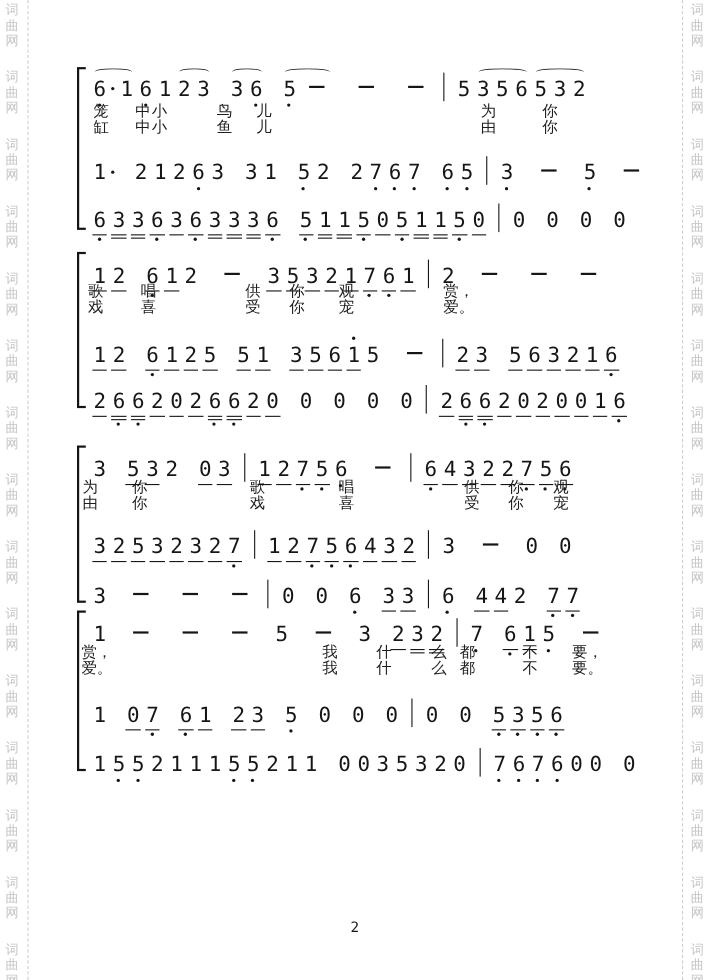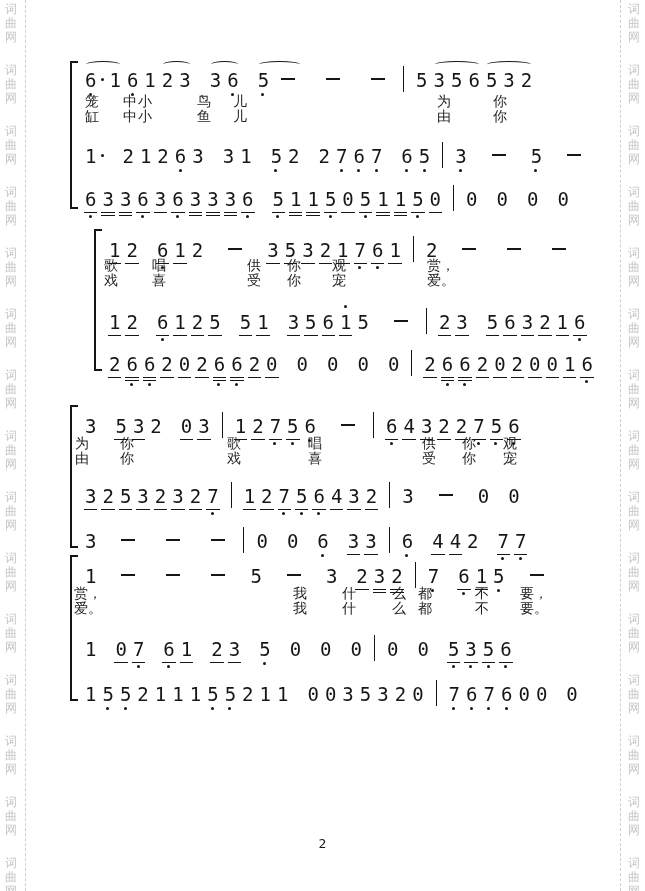--- a/index.html
+++ b/index.html
@@ -218,21 +218,21 @@
         <span class="syl" style="left: 51px;">中</span>
         <span class="syl" style="left: 66px;">小</span>
         <span class="syl" style="left: 125px;">鱼</span>
         <span class="syl" style="left: 161px;">儿</span>
         <span class="syl" style="left: 365px;">由</span>
         <span class="syl" style="left: 421px;">你</span>
       </div>
       <div class="mrow" style="top: 80px;"><span class="note" style="margin-right: 10px;">1<i class="ad"></i></span><span class="sp"></span><span class="note">2</span><span class="note">1</span><span class="note">2</span><span class="note">6<i class="db" style="bottom: -5px;"></i></span><span class="note">3</span><span class="sp"></span><span class="note">3</span><span class="note">1</span><span class="sp"></span><span class="note">5<i class="db" style="bottom: -5px;"></i></span><span class="note">2</span><span class="sp"></span><span class="note">2</span><span class="note">7<i class="db" style="bottom: -5px;"></i></span><span class="note">6<i class="db" style="bottom: -5px;"></i></span><span class="note">7<i class="db" style="bottom: -5px;"></i></span><span class="sp"></span><span class="note">6<i class="db" style="bottom: -5px;"></i></span><span class="note">5<i class="db" style="bottom: -5px;"></i></span><span class="bar"></span><span class="note">3<i class="db" style="bottom: -5px;"></i></span><span class="sp"></span><span class="dash"></span><span class="sp"></span><span class="note">5<i class="db" style="bottom: -5px;"></i></span><span class="sp"></span><span class="dash"></span></div>
       <div class="mrow" style="top: 123px;"><span class="note">6<i class="l1"></i><i class="db" style="bottom: -8px;"></i></span><span class="note">3<i class="l1"></i><i class="l2"></i></span><span class="note">3<i class="l1"></i><i class="l2"></i></span><span class="note">6<i class="l1"></i><i class="db" style="bottom: -8px;"></i></span><span class="note">3<i class="l1"></i></span><span class="note">6<i class="l1"></i><i class="db" style="bottom: -8px;"></i></span><span class="note">3<i class="l1"></i><i class="l2"></i></span><span class="note">3<i class="l1"></i><i class="l2"></i></span><span class="note">3<i class="l1"></i><i class="l2"></i></span><span class="note">6<i class="l1"></i><i class="db" style="bottom: -8px;"></i></span><span class="sp"></span><span class="note">5<i class="l1"></i><i class="db" style="bottom: -8px;"></i></span><span class="note">1<i class="l1"></i><i class="l2"></i></span><span class="note">1<i class="l1"></i><i class="l2"></i></span><span class="note">5<i class="l1"></i><i class="db" style="bottom: -8px;"></i></span><span class="note">0<i class="l1"></i></span><span class="note">5<i class="l1"></i><i class="db" style="bottom: -8px;"></i></span><span class="note">1<i class="l1"></i><i class="l2"></i></span><span class="note">1<i class="l1"></i><i class="l2"></i></span><span class="note">5<i class="l1"></i><i class="db" style="bottom: -8px;"></i></span><span class="note">0<i class="l1"></i></span><span class="bar"></span><span class="note">0</span><span class="sp"></span><span class="note">0</span><span class="sp"></span><span class="note">0</span><span class="sp"></span><span class="note">0</span></div>
     </div>
-    <div class="sys" style="top: 230px; height: 140px; margin-left: 24px;">
+    <div class="sys" style="top: 230px; height: 140px;">
       <div class="mrow" style="top: 6px;"><span class="note">1<i class="l1"></i></span><span class="note">2<i class="l1"></i></span><span class="sp"></span><span class="note">6<i class="l1"></i><i class="db" style="bottom: -8px;"></i></span><span class="note">1<i class="l1"></i></span><span class="note">2</span><span class="sp"></span><span class="dash"></span><span class="sp"></span><span class="note">3<i class="l1"></i></span><span class="note">5<i class="l1"></i></span><span class="note">3<i class="l1"></i></span><span class="note">2<i class="l1"></i></span><span class="note">1<i class="l1"></i></span><span class="note">7<i class="l1"></i><i class="db" style="bottom: -8px;"></i></span><span class="note">6<i class="l1"></i><i class="db" style="bottom: -8px;"></i></span><span class="note">1<i class="l1"></i></span><span class="bar"></span><span class="note">2</span><span class="sp"></span><span class="dash"></span><span class="sp"></span><span class="dash"></span><span class="sp"></span><span class="dash"></span></div>
       <div class="lrow" style="top: 27px;">
         <span class="syl" style="left: 8px;">歌</span>
         <span class="syl" style="left: 56px;">唱</span>
         <span class="syl" style="left: 151px;">供</span>
         <span class="syl" style="left: 191px;">你</span>
         <span class="syl" style="left: 236px;">观</span>
         <span class="syl" style="left: 331px;">赏，</span>
       </div>
       <div class="lrow" style="top: 42px;">

